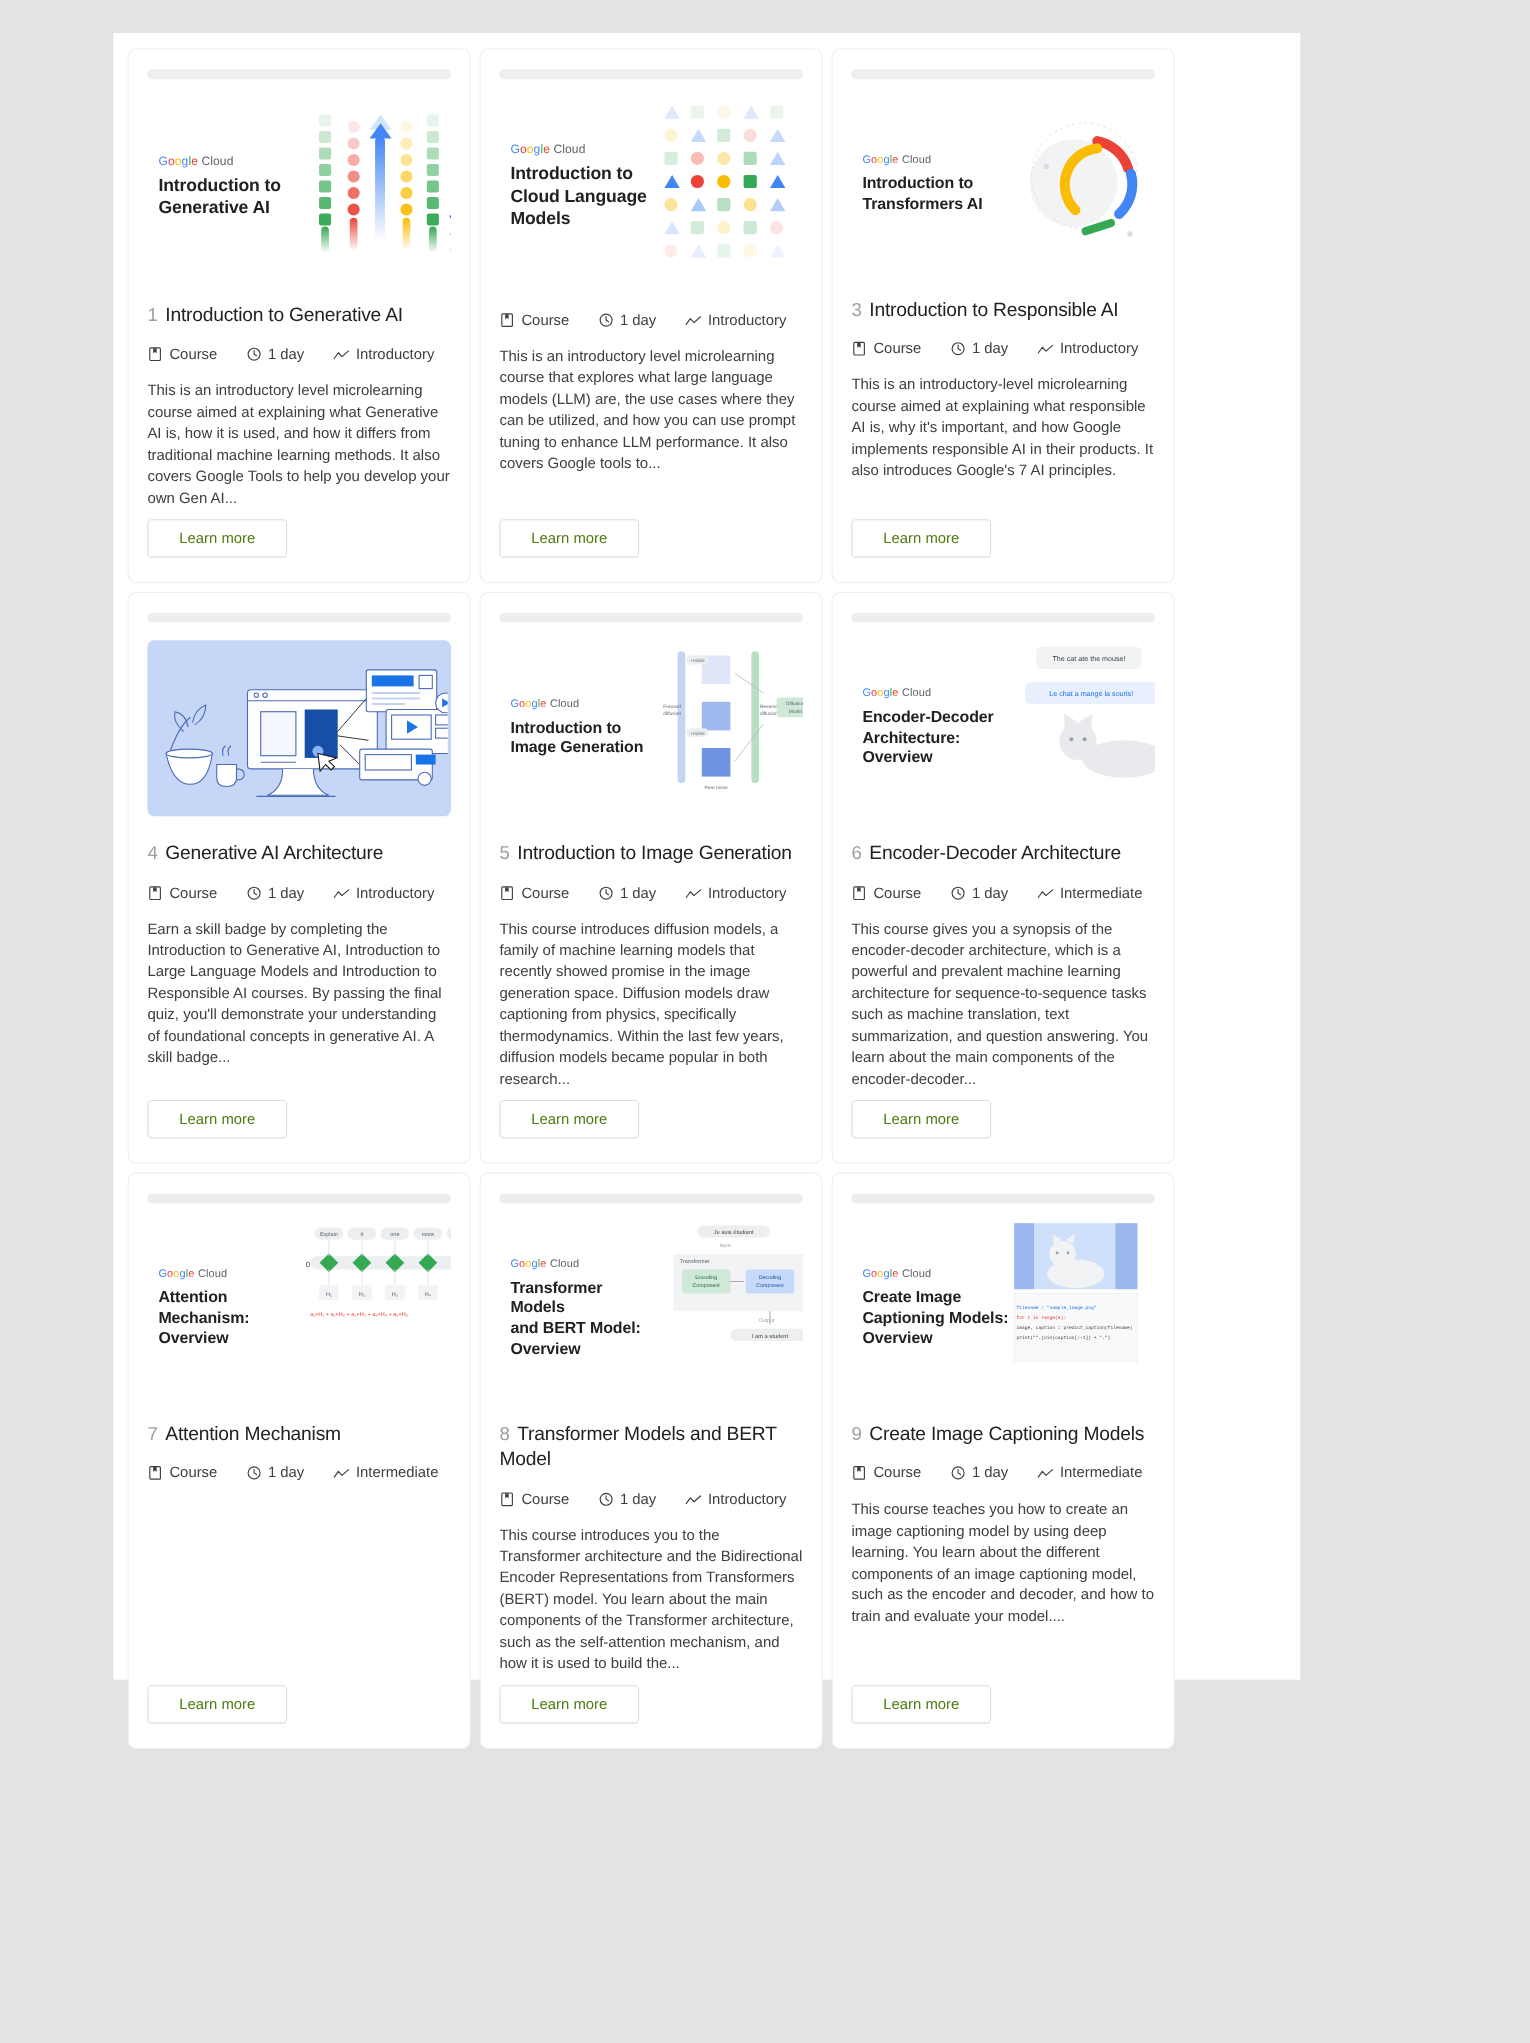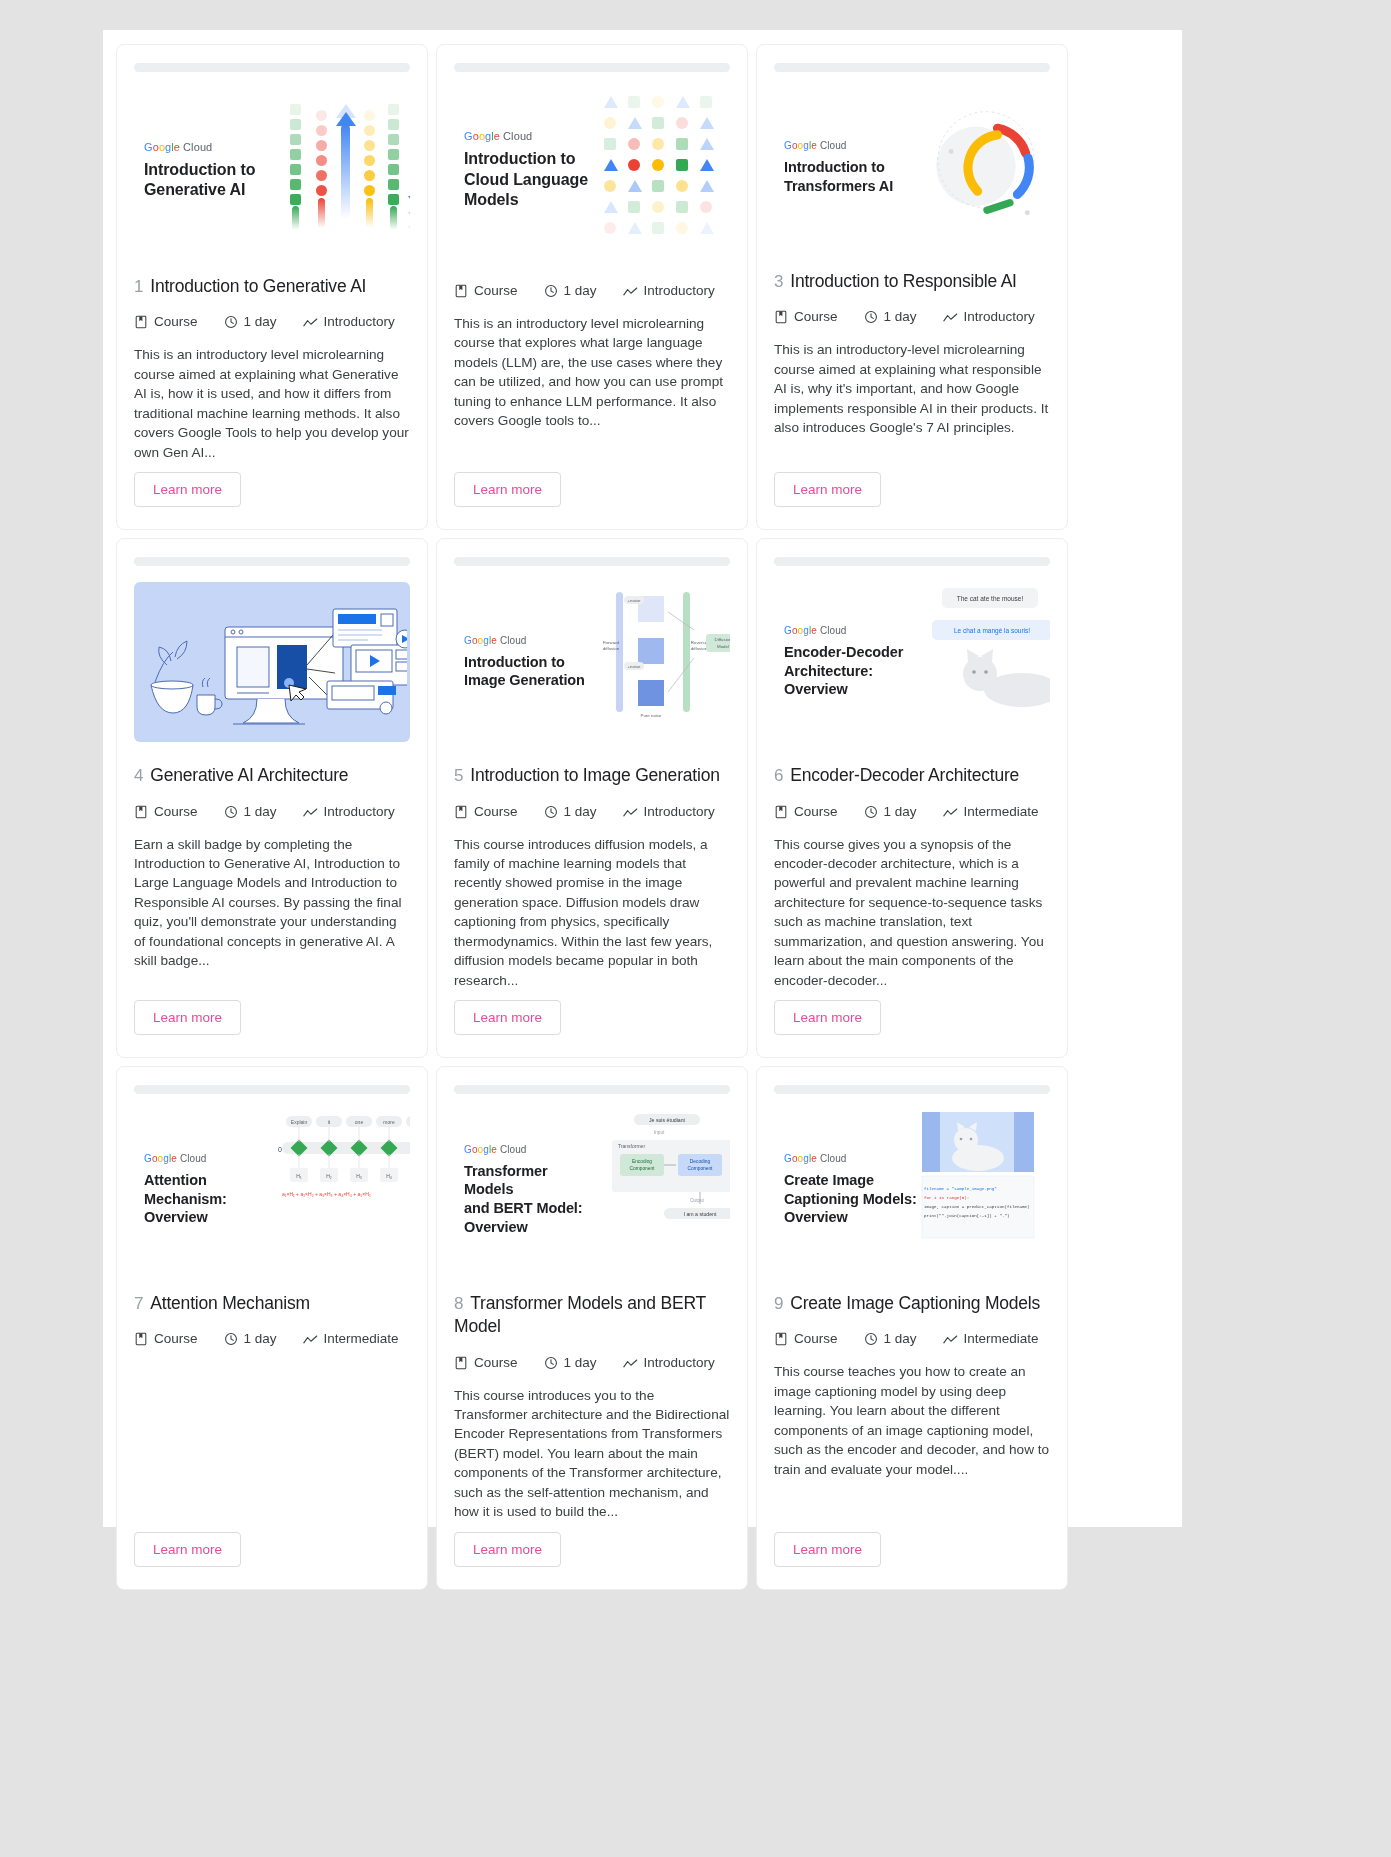--- a/index.html
+++ b/index.html
@@ -77,22 +77,22 @@
   }
   .meta .mi:last-child{margin-right:0}
   .meta svg { margin-right:6px; flex:0 0 auto; }
   .desc {
     font-size:13.6px; color:#3c4043; line-height:1.43; margin-top:16px;
   }
   .spacer { flex:1 1 auto; min-height:10px; }
   .btn {
     align-self:flex-start;
     border:1px solid #dadce0; border-radius:4px;
-    background:#fff; color:#ec4899;
-    font-size:13.5px; padding:9px 18px;
+    background:#fff; color:#4d7c0f;
+    font-size:13.5px; padding:9px 28px;
     cursor:pointer; font-family:"Liberation Sans", sans-serif;
   }
 
   
   .sq { position:absolute; border-radius:2px; }
   .ci { position:absolute; border-radius:50%; }
   .tri { position:absolute; width:0; height:0; }
 </style>
 </head>
 <body>

